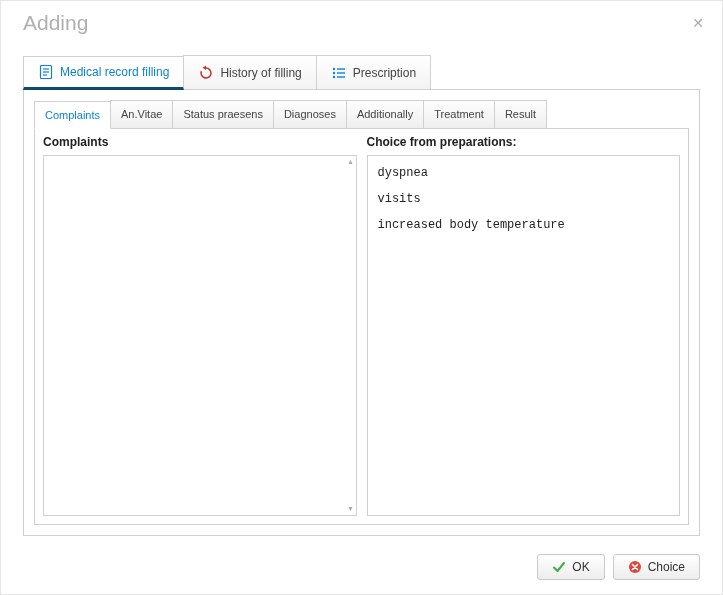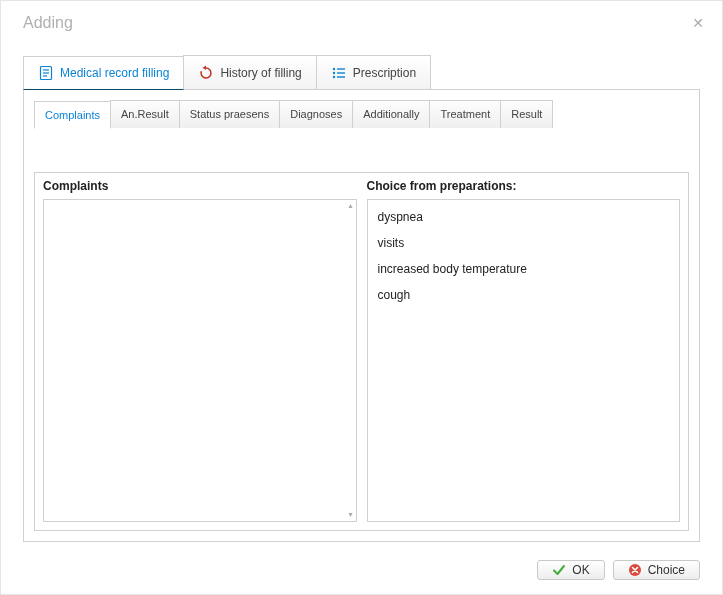--- a/index.html
+++ b/index.html
@@ -22,21 +22,21 @@
     flex-direction: column;
   }
   .titlebar {
     height: 44px;
     padding: 0 14px 0 22px;
     display: flex;
     align-items: center;
     justify-content: space-between;
   }
   .titlebar .title {
-    font-size: 16px;
+    font-size: 21px;
     color: #b0b0b0;
     font-weight: 400;
   }
   .close-icon {
     color: #aaa;
     font-size: 14px;
     cursor: pointer;
     width: 20px;
     height: 20px;
     text-align: center;
@@ -68,32 +68,31 @@
     margin-right: -1px;
     background: linear-gradient(#fff, #f3f3f3);
     cursor: pointer;
     font-size: 12px;
     color: #444;
   }
   .top-tab.active {
     background: #fff;
     color: #0a84d6;
     position: relative;
-    border-bottom: 1px solid #0c4a6e;
+    border-bottom: 3px solid #0c4a6e;
     margin-bottom: -1px;
   }
   .top-tab .icon { width: 16px; height: 16px; display: inline-flex; align-items: center; justify-content: center; }
 
   .panel {
     border: 1px solid #d0d0d0;
     flex: 1;
     padding: 10px 10px 10px 10px;
     display: flex;
     flex-direction: column;
-    gap: 44px;
   }
 
   
   .sub-tabs {
     display: flex;
     align-items: flex-end;
     position: relative;
     z-index: 2;
   }
   .sub-tab {
@@ -160,40 +159,41 @@
     color: #aaa;
     text-align: center;
     line-height: 10px;
     cursor: pointer;
   }
   .spin-up { top: 1px; position: absolute; right: 0;}
   .spin-down { bottom: 1px; position: absolute; right: 0;}
 
   .list-box {
     padding: 6px 0 0 0;
+    font-family: Liberation Mono, monospace;
   }
   .list-item {
     padding: 4px 10px 8px 10px;
     font-size: 12px;
     color: #222;
     cursor: pointer;
   }
 
   
   .footer {
     display: flex;
     justify-content: flex-end;
     gap: 8px;
     padding: 10px 22px 14px 22px;
   }
   .btn {
     display: inline-flex;
     align-items: center;
     gap: 6px;
-    height: 20px;
+    height: 26px;
     padding: 0 14px;
     border: 1px solid #c9c9c9;
     border-radius: 3px;
     background: linear-gradient(#ffffff, #ededed);
     cursor: pointer;
     font-size: 12px;
     color: #333;
   }
   .btn .icon { width: 14px; height: 14px; display: inline-flex; align-items: center; justify-content: center; }
 </style>
@@ -242,21 +242,21 @@
             </svg>
         </span>
         <span>Prescription</span>
       </div>
     </div>
 
     <div class="panel">
 
       <div class="sub-tabs">
         <div class="sub-tab active"><span>Complaints</span></div>
-        <div class="sub-tab"><span>An.Result</span></div>
+        <div class="sub-tab"><span>An.Vitae</span></div>
         <div class="sub-tab"><span>Status praesens</span></div>
         <div class="sub-tab"><span>Diagnoses</span></div>
         <div class="sub-tab"><span>Additionally</span></div>
         <div class="sub-tab"><span>Treatment</span></div>
         <div class="sub-tab"><span>Result</span></div>
       </div>
 
       <div class="sub-panel">
 
         <div class="col-left">
@@ -267,21 +267,20 @@
             <div class="spin-btn spin-down">▾</div>
           </div>
         </div>
 
         <div class="col-right">
           <div class="col-label">Choice from preparations:</div>
           <div class="box list-box">
             <div class="list-item">dyspnea</div>
             <div class="list-item">visits</div>
             <div class="list-item">increased body temperature</div>
-            <div class="list-item">cough</div>
           </div>
         </div>
 
       </div>
 
     </div>
 
   </div>
 
   <div class="footer">

